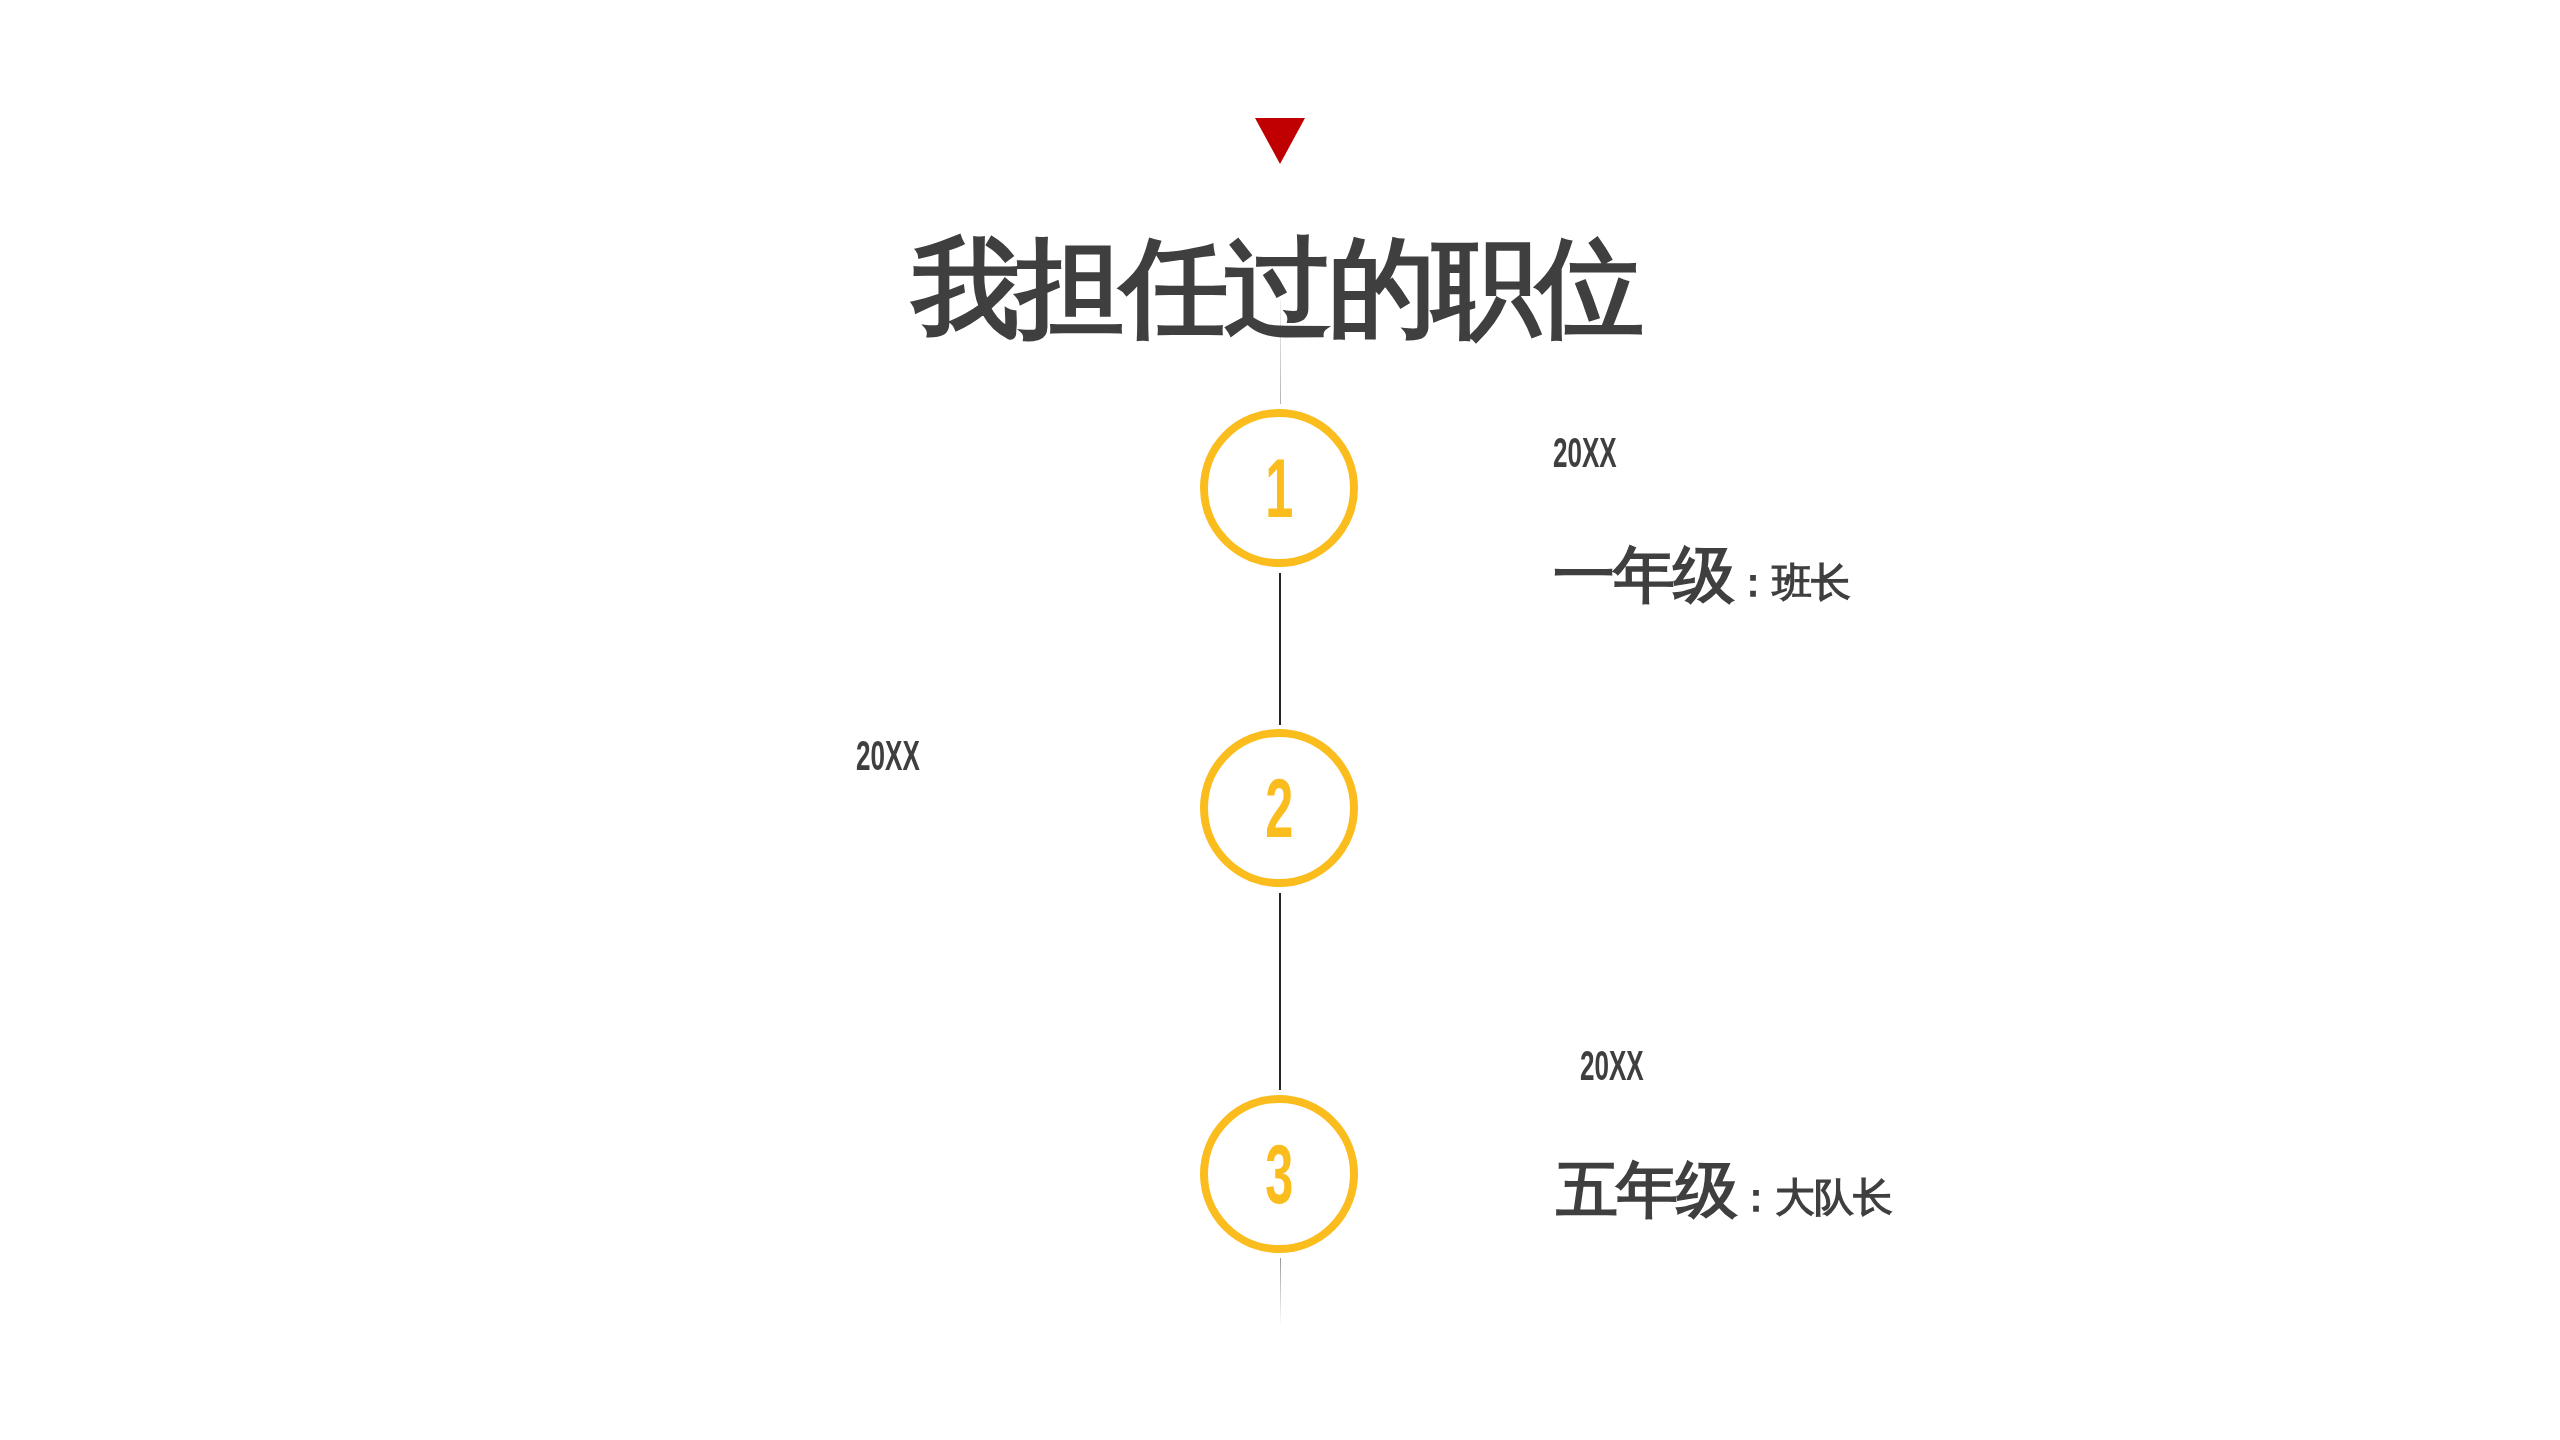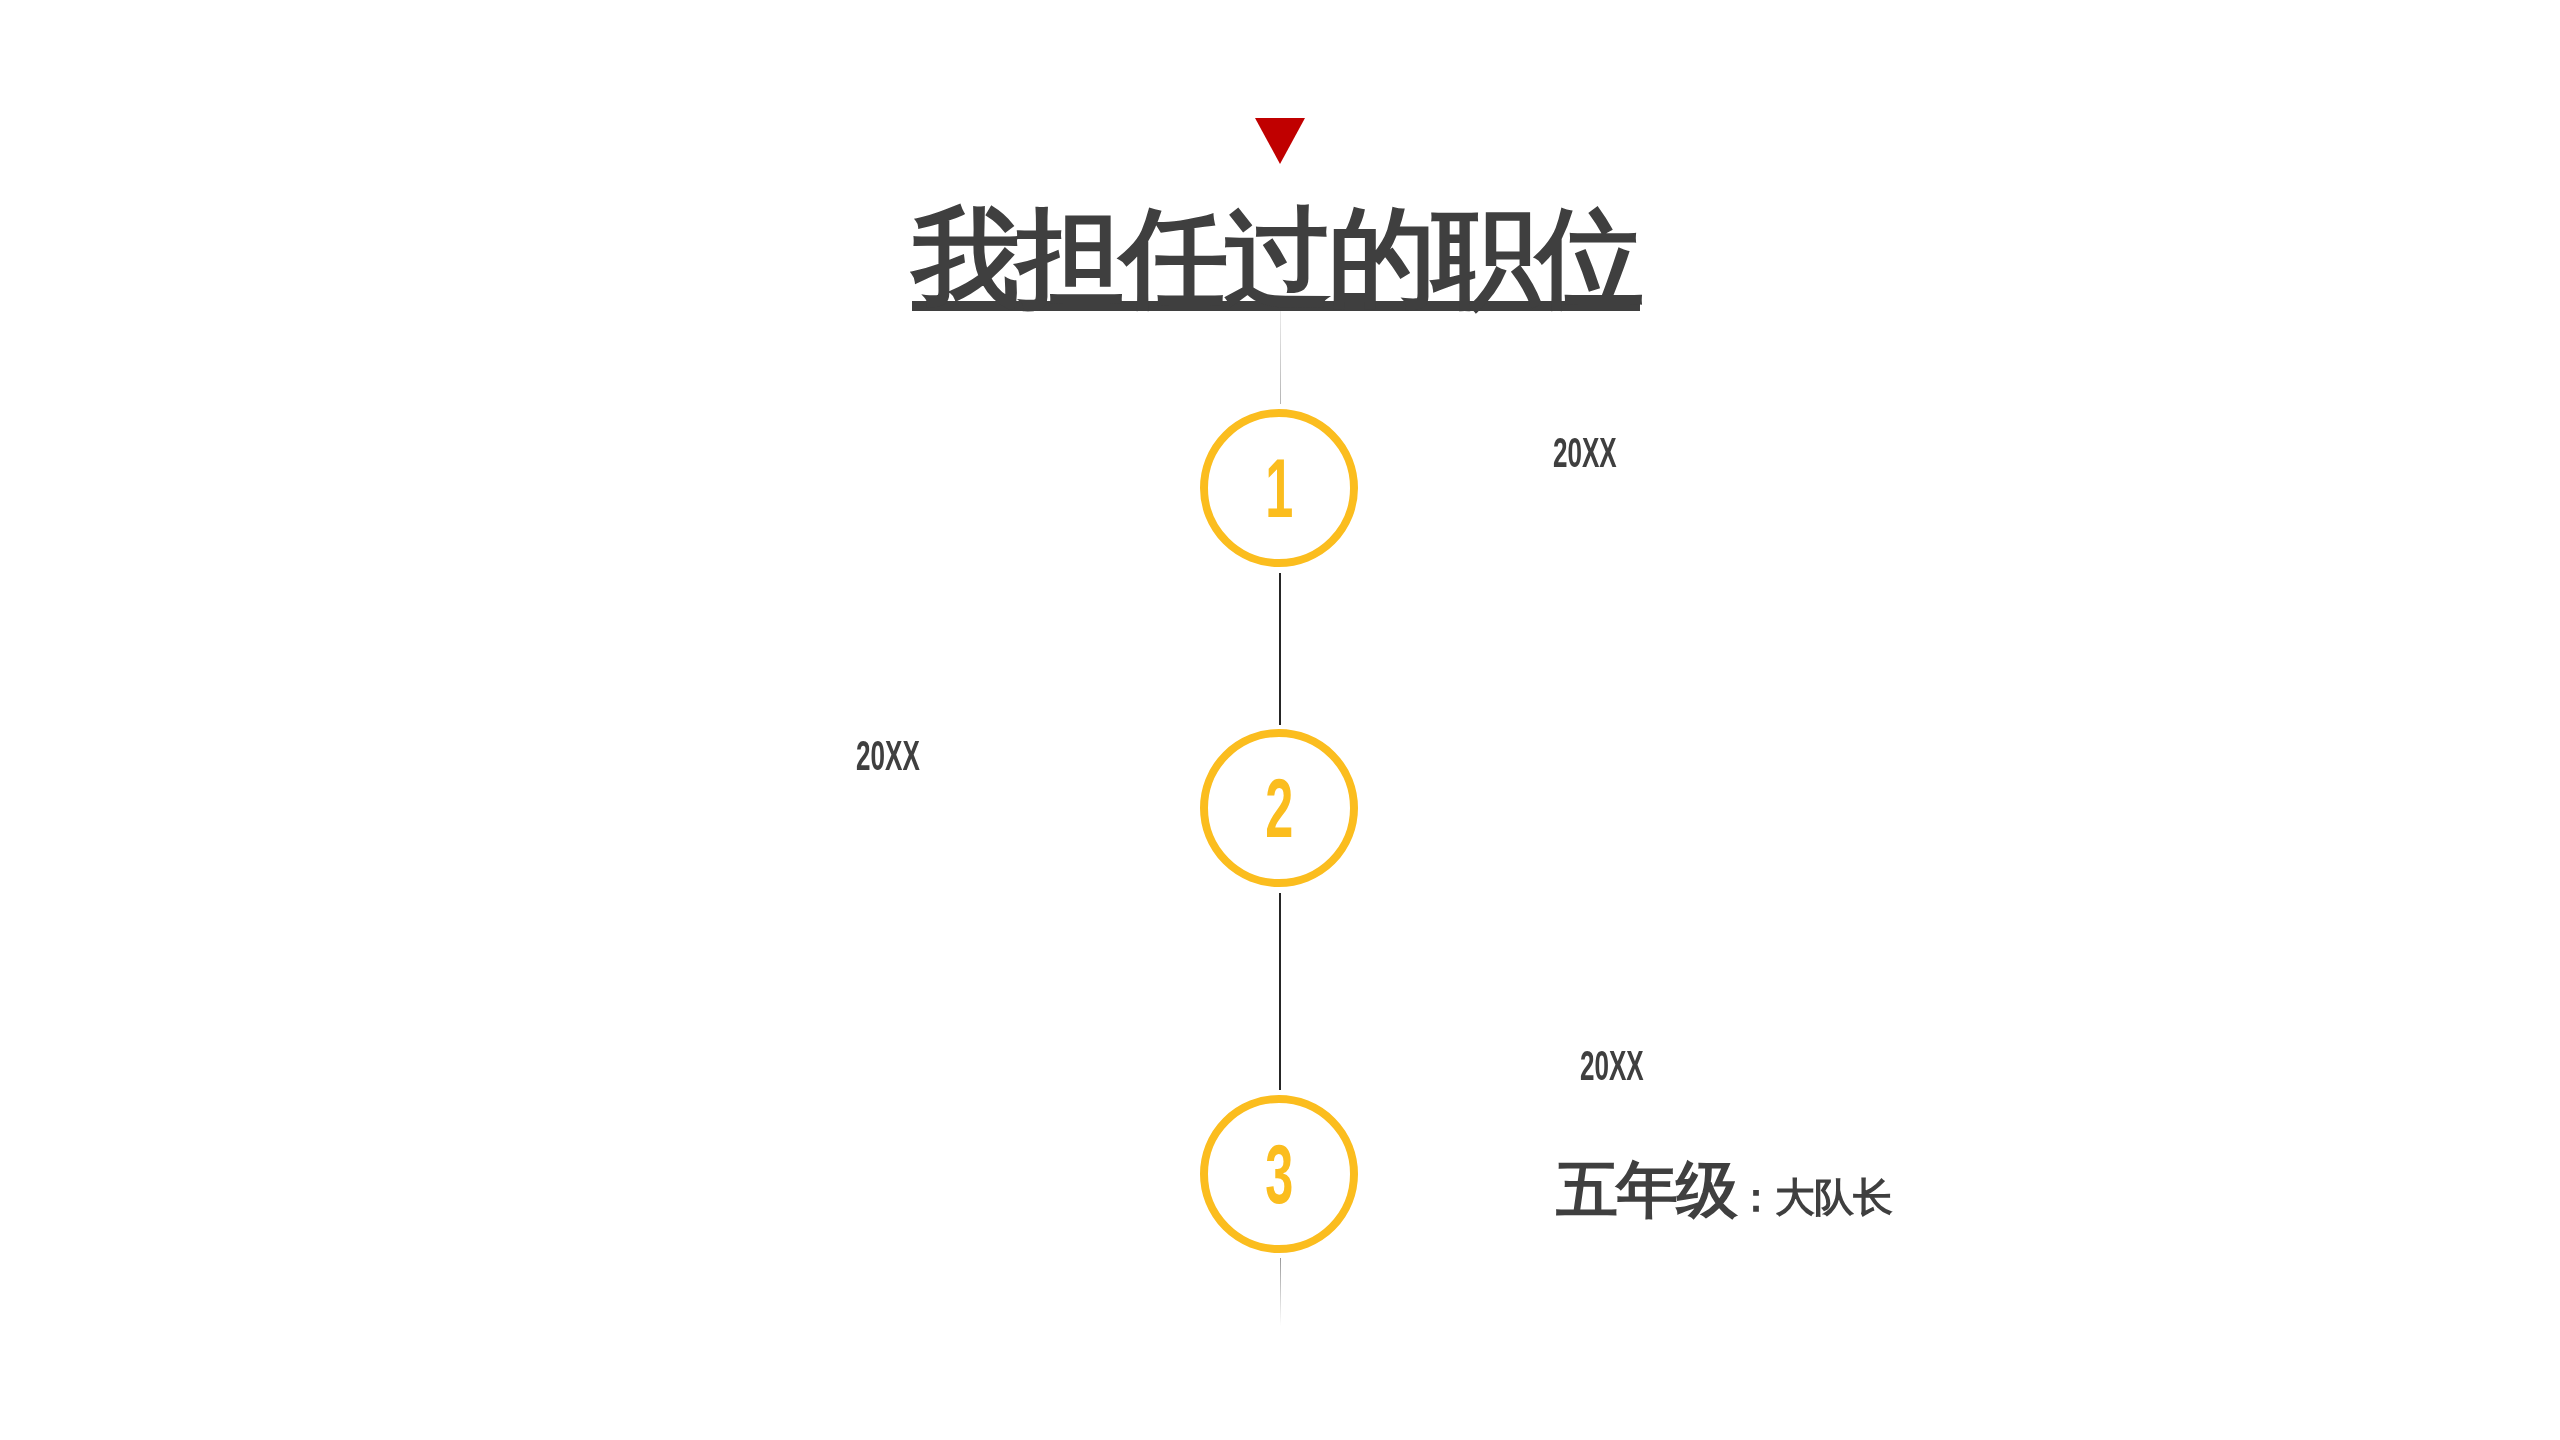--- a/index.html
+++ b/index.html
@@ -15,25 +15,24 @@
       border-left: 25px solid transparent;
       border-right: 25px solid transparent;
       border-top: 46px solid #c00000;
     }
     .line-seg { position: absolute; left: 1279px; width: 2px; }
     .seg-top { top: 300px; height: 104px; background: linear-gradient(to bottom, rgba(180,180,180,0.2), #b5b5b5); width: 1px; left: 1280px; }
     .seg-a { top: 573px; height: 152px; background: #262626; }
     .seg-b { top: 893px; height: 197px; background: #262626; }
     .seg-end { top: 1258px; height: 68px; background: linear-gradient(to bottom, #9a9a9a, rgba(200,200,200,0)); width: 1px; left: 1280px; }
     .title {
-      position: absolute; left: 0; width: 2552px; top: 182px;
+      position: absolute; left: 0; width: 2552px; top: 212px;
       text-align: center; font-size: 108px; font-weight: bold; line-height: 1.4;
       color: #3f3f3f; letter-spacing: -4px;
       z-index: 2;
-      text-decoration: underline;
     }
     .circle {
       position: absolute; width: 142px; height: 142px; border-radius: 50%;
       border: 8px solid #fbbd1e; background: #ffffff;
       display: flex; align-items: center; justify-content: center;
       left: 1200px;
     }
     .circle span {
       color: #fbbd1e; font-family: "Liberation Sans Narrow", "Liberation Sans", sans-serif;
       font-size: 84px; font-weight: bold; transform: scaleX(0.6); display: inline-block; line-height: 1;
@@ -76,20 +75,23 @@
 </div>
 <div class="circle c2">
   <span>2</span>
 </div>
 <div class="circle c3">
   <span>3</span>
 </div>
 
 <div class="entry right e1">
   <div><span class="year">20XX</span></div>
+  <div class="grade-line">
+    <span class="grade">一年级</span><span class="role">：班长</span>
+  </div>
 </div>
 
 <div class="entry left e2">
   <div><span class="year">20XX</span></div>
 </div>
 
 <div class="entry right e3">
   <div><span class="year">20XX</span></div>
   <div class="grade-line">
     <span class="grade">五年级</span><span class="role">：大队长</span>

